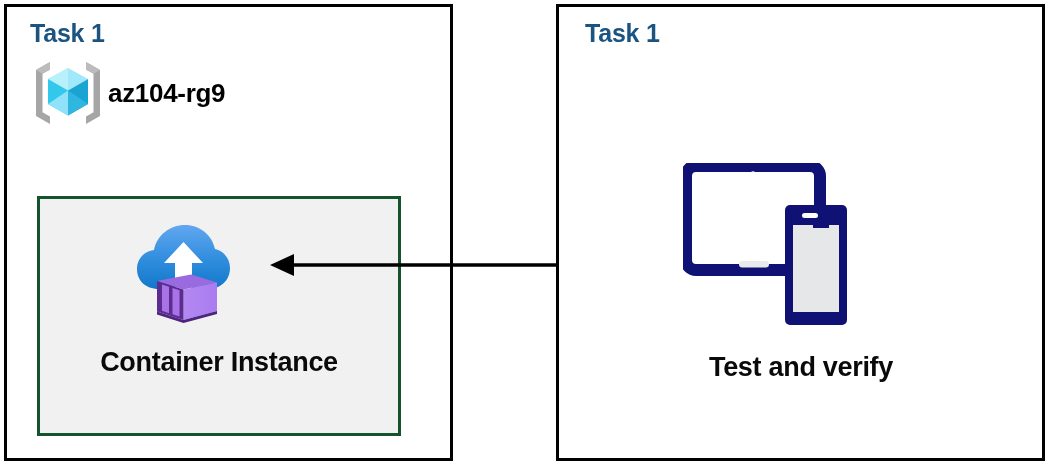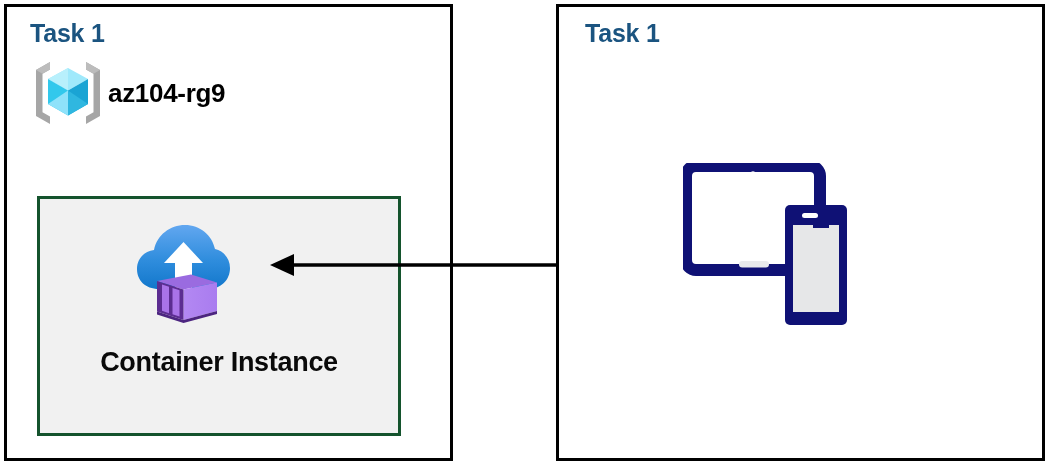--- a/index.html
+++ b/index.html
@@ -213,14 +213,15 @@
 
     <rect x="102" y="42" width="62" height="120" rx="5" ry="5" fill="#0f1175"></rect>
 
     <rect x="110" y="62" width="46" height="87" fill="#e6e7e8"></rect>
 
     <rect x="130" y="56" width="16" height="9" fill="#0f1175"></rect>
 
     <rect x="119" y="50" width="16" height="5" rx="2.5" ry="2.5" fill="#ffffff"></rect>
   </svg>
 
+  <div id="devices-label">Test and verify</div>
 
 </div>
 
 </body></html>

